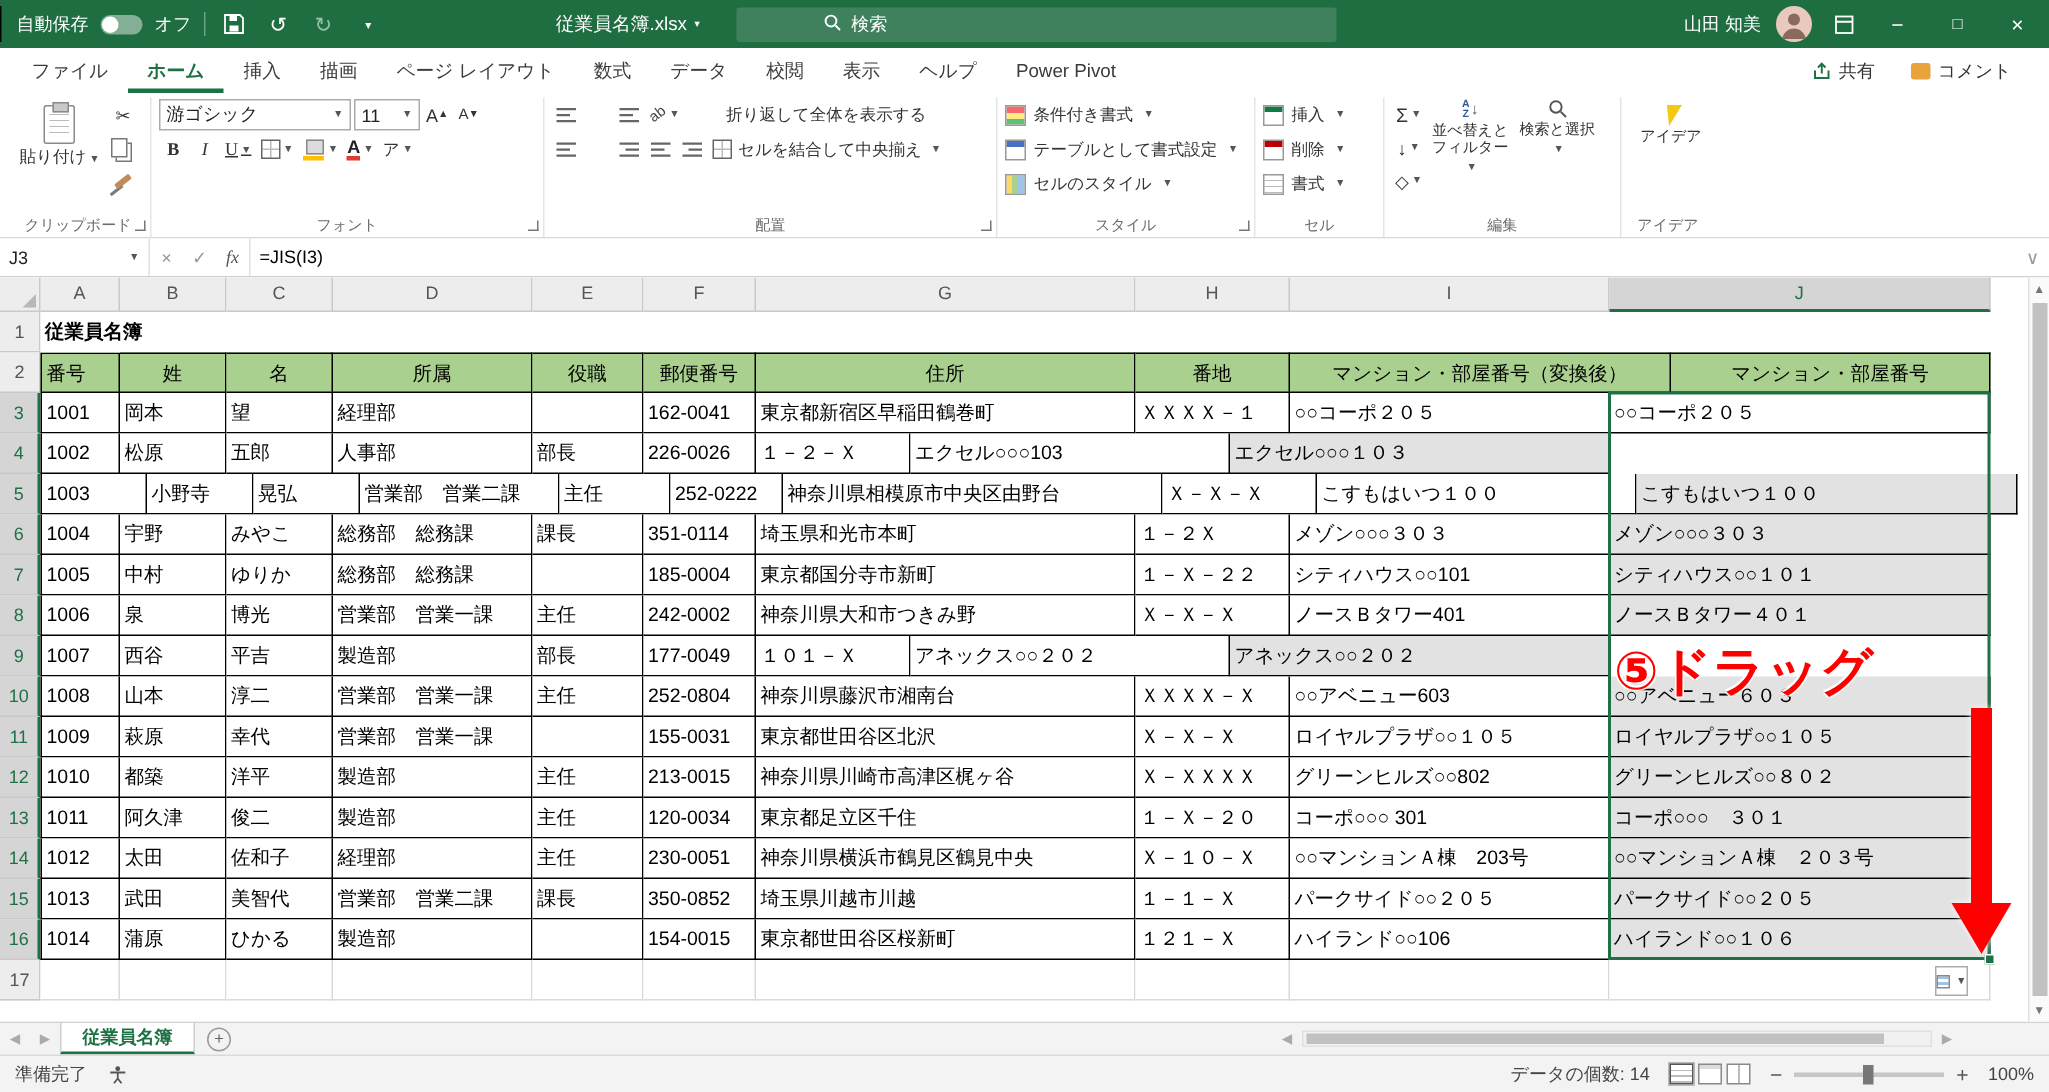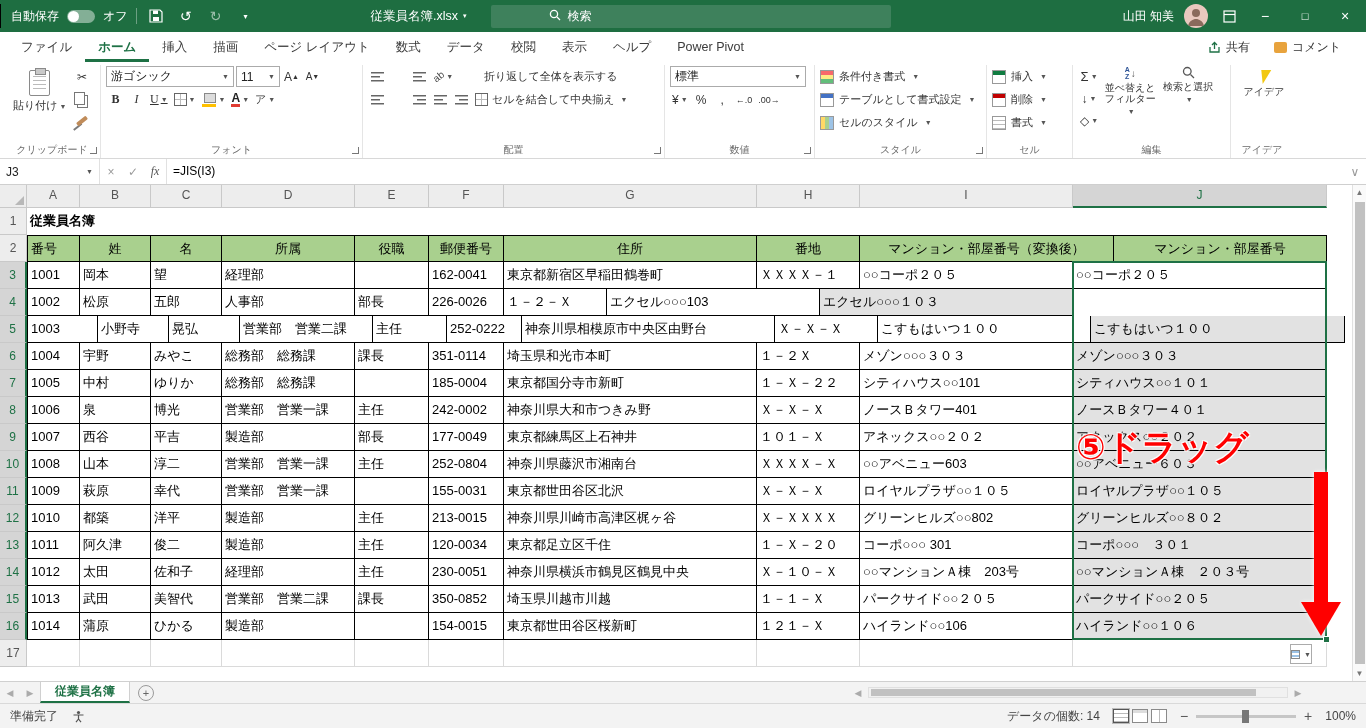--- a/index.html
+++ b/index.html
@@ -314,37 +314,20 @@
         <span class="mbtn" style="font-size:11px;gap:4px">
             <span class="bordericon"></span>
             <span>セルを結合して中央揃え</span>
             <span class="dd">▼</span>
           </span>
       </div>
       <span class="glabel">配置</span>
       <span class="launcher"></span>
     </div>
 
-    <div class="rgroup" style="width:150px">
-      <div class="rrow">
-        <span class="combo" style="width:136px">
-            <span>標準</span>
-            <span class="dd">▼</span>
-          </span>
-      </div>
-      <div class="rrow">
-        <span class="mbtn">¥<span class="dd">▼</span></span>
-        <span class="mbtn">%</span>
-        <span class="mbtn">,</span>
-        <span class="mbtn" style="font-size:9px">←.0</span>
-        <span class="mbtn" style="font-size:9px">.00→</span>
-      </div>
-      <span class="glabel">数値</span>
-      <span class="launcher"></span>
-    </div>
 
     <div class="rgroup" style="width:172px">
       <div class="stylerow">
           <span class="ic ic-cf"></span>
           <span>条件付き書式</span>
           <span class="dd">▼</span>
         </div>
       <div class="stylerow">
           <span class="ic ic-tbl"></span>
           <span>テーブルとして書式設定</span>
@@ -552,21 +535,20 @@
           <div class="gcell c tb sel-cell" style="width: 254px;">ノースＢタワー４０１</div>
         </div>
         <div class="grow">
           <div class="gcell rh rh-sel" style="width: 27px;">9</div>
           <div class="gcell c tb tb-left" style="width: 53px;">1007</div>
           <div class="gcell c tb" style="width: 71px;">西谷</div>
           <div class="gcell c tb" style="width: 71px;">平吉</div>
           <div class="gcell c tb" style="width: 133px;">製造部</div>
           <div class="gcell c tb" style="width: 74px;">部長</div>
           <div class="gcell c tb" style="width: 75px;">177-0049</div>
-          <div class="gcell c tb" style="width: 253px;">東京都練馬区上石神井</div>
           <div class="gcell c tb" style="width: 103px;">１０１－Ｘ</div>
           <div class="gcell c tb" style="width: 213px;">アネックス○○２０２</div>
           <div class="gcell c tb sel-cell" style="width: 254px;">アネックス○○２０２</div>
         </div>
         <div class="grow">
           <div class="gcell rh rh-sel" style="width: 27px;">10</div>
           <div class="gcell c tb tb-left" style="width: 53px;">1008</div>
           <div class="gcell c tb" style="width: 71px;">山本</div>
           <div class="gcell c tb" style="width: 71px;">淳二</div>
           <div class="gcell c tb" style="width: 133px;">営業部　営業一課</div>

